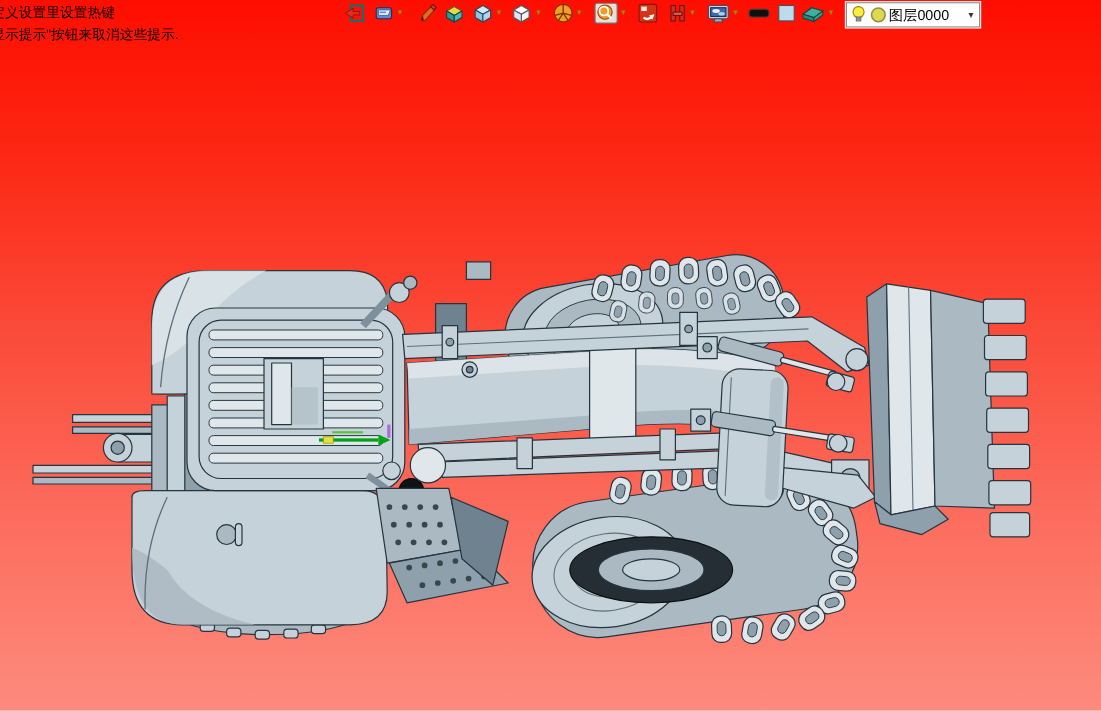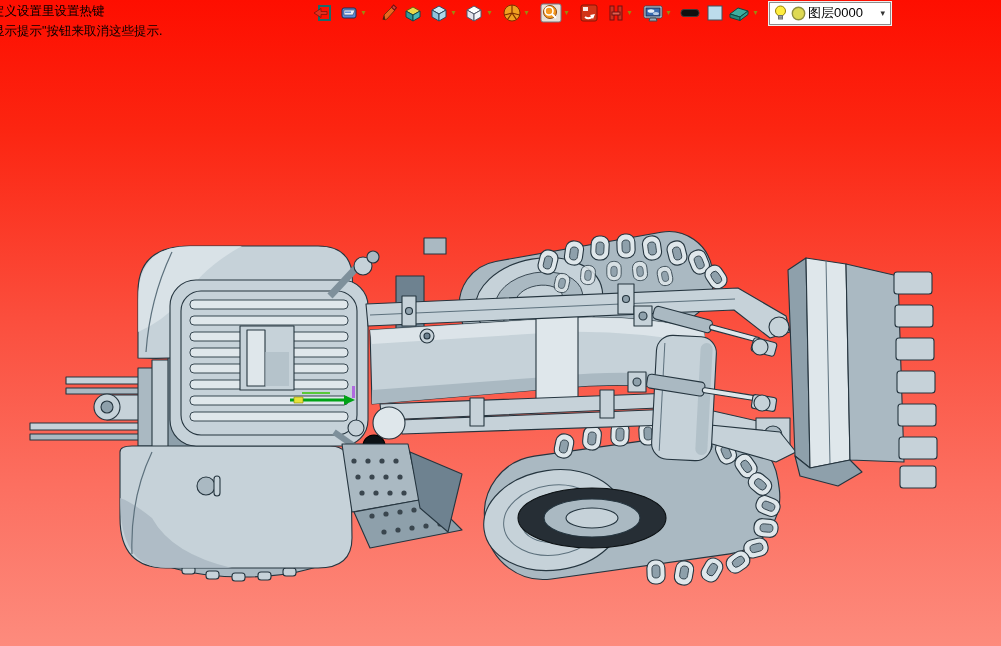--- a/index.html
+++ b/index.html
@@ -4,21 +4,21 @@
 <style>
   html,body{margin:0;padding:0}
   body{
     width:1001px;height:646px;overflow:hidden;position:relative;
     font-family:"Liberation Sans",sans-serif;
     background:linear-gradient(180deg,#fe0e00 0%,#fc2511 20%,#fb4f3e 50%,#fc6f60 75%,#fd8b7d 100%);
   }
   .viewport{position:absolute;inset:0}
   .model-svg{position:absolute;left:0;top:0}
   .hints{position:absolute;left:-8px;top:2px;color:#000;font-size:12.5px;line-height:19.5px;white-space:pre;z-index:5}
-  .toolbar{position:absolute;left:313px;top:2px;height:22px;display:flex;align-items:center;z-index:6}
+  .toolbar{position:absolute;left:313px;top:2px;height:22px;display:flex;align-items:flex-start;z-index:6}
   .tb{display:flex;align-items:center;height:20px;cursor:default}
   .tb svg{display:block}
   .dd{width:9px;text-align:center;font-size:8px;color:#9a8a10;line-height:20px}
   .dd::after{content:"▾"}
   .combo{display:flex;align-items:center;background:#fff;border:1px solid #8c8c8c;
          box-shadow:0 0 0 1px #efefef;height:21px;width:116px;padding:0 2px;margin-left:9px}
   .combo .cicon{margin:0 2px;display:flex;align-items:center}
   .combo .val{font-size:13px;color:#000;flex:1;white-space:nowrap;overflow:hidden}
   .combo .arrow{color:#333;font-size:9px;padding:0 3px;line-height:19px}
   .combo .arrow::after{content:"▾"}

